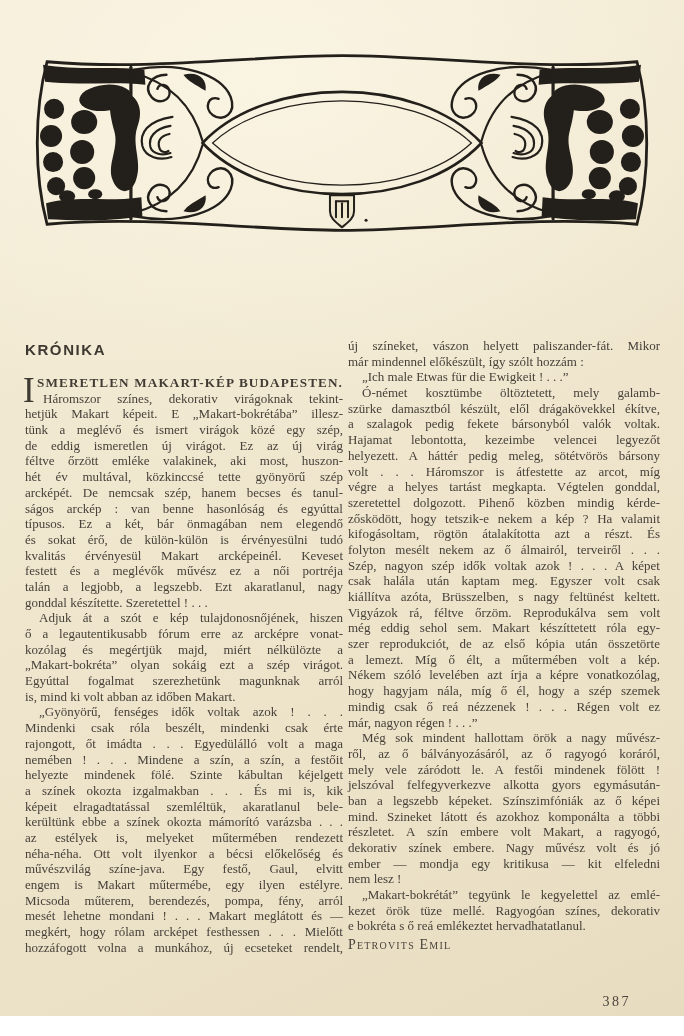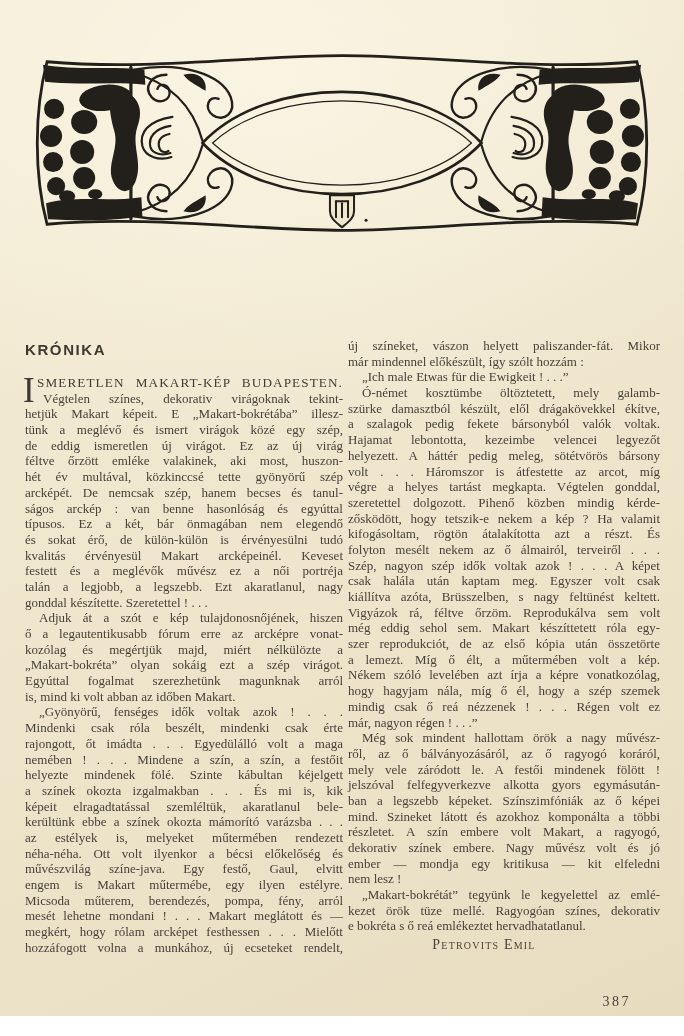--- a/index.html
+++ b/index.html
@@ -23,30 +23,30 @@
   .col{position:absolute;font-size:13px;line-height:15.7px;}
   .col-left{left:25px;top:375px;width:318px;}
   .col-right{left:348px;top:338px;width:312px;}
   .tl{
     text-align:justify;text-align-last:justify;
     white-space:nowrap;overflow:visible;
     height:15.7px;
   }
   .tl.end{text-align-last:left;}
   .tl.ind{padding-left:14px;}
-  .tl.p1{padding-left:12px;}
+  .tl.p1{padding-left:12px;font-weight:bold;}
   .tl.p2{padding-left:18px;}
   .tl.caps{letter-spacing:1.1px;font-size:13.2px;color:#423c34;}
   .dropcap{
     position:absolute;left:-2px;top:0px;
     font-size:35px;line-height:32px;font-weight:400;color:#3e3a32;
   }
   .signature{
     margin-top:3px;padding-right:40px;
-    text-align:center;font-variant:small-caps;
+    text-align:left;font-variant:small-caps;
     font-size:14px;letter-spacing:1.2px;color:#4a443c;
   }
   .folio{
     position:absolute;right:53px;top:965px;
     font-size:14px;letter-spacing:2.5px;color:#4a443c;margin-top:29px;
   }
 </style>
 </head>
 <body>
 
@@ -112,21 +112,21 @@
       <circle cx="38" cy="27" r="1.5" fill="#231f1a"></circle>
     </g>
   </svg>
 
   <h1 class="section-title">KRÓNIKA</h1>
 
   <div class="col col-left">
     <span class="dropcap">I</span>
     <div id="left-lines">
         <div class="tl caps p1">SMERETLEN  MAKART-KÉP  BUDAPESTEN.</div>
-        <div class="tl p2">Végtelen színes, dekorativ virágoknak tekint-</div>
+        <div class="tl p2">Háromszor színes, dekorativ virágoknak tekint-</div>
         <div class="tl">hetjük Makart képeit. E „Makart-bokrétába” illesz-</div>
         <div class="tl">tünk a meglévő és ismert virágok közé egy szép,</div>
         <div class="tl">de eddig ismeretlen új virágot. Ez az új virág</div>
         <div class="tl">féltve őrzött emléke valakinek, aki most, huszon-</div>
         <div class="tl">hét év multával, közkinccsé tette gyönyörű szép</div>
         <div class="tl">arcképét. De nemcsak szép, hanem becses és tanul-</div>
         <div class="tl">ságos arckép : van benne hasonlóság és egyúttal</div>
         <div class="tl">típusos. Ez a két, bár önmagában nem elegendő</div>
         <div class="tl">és sokat érő, de külön-külön is érvényesülni tudó</div>
         <div class="tl">kvalitás érvényesül Makart arcképeinél. Keveset</div>

